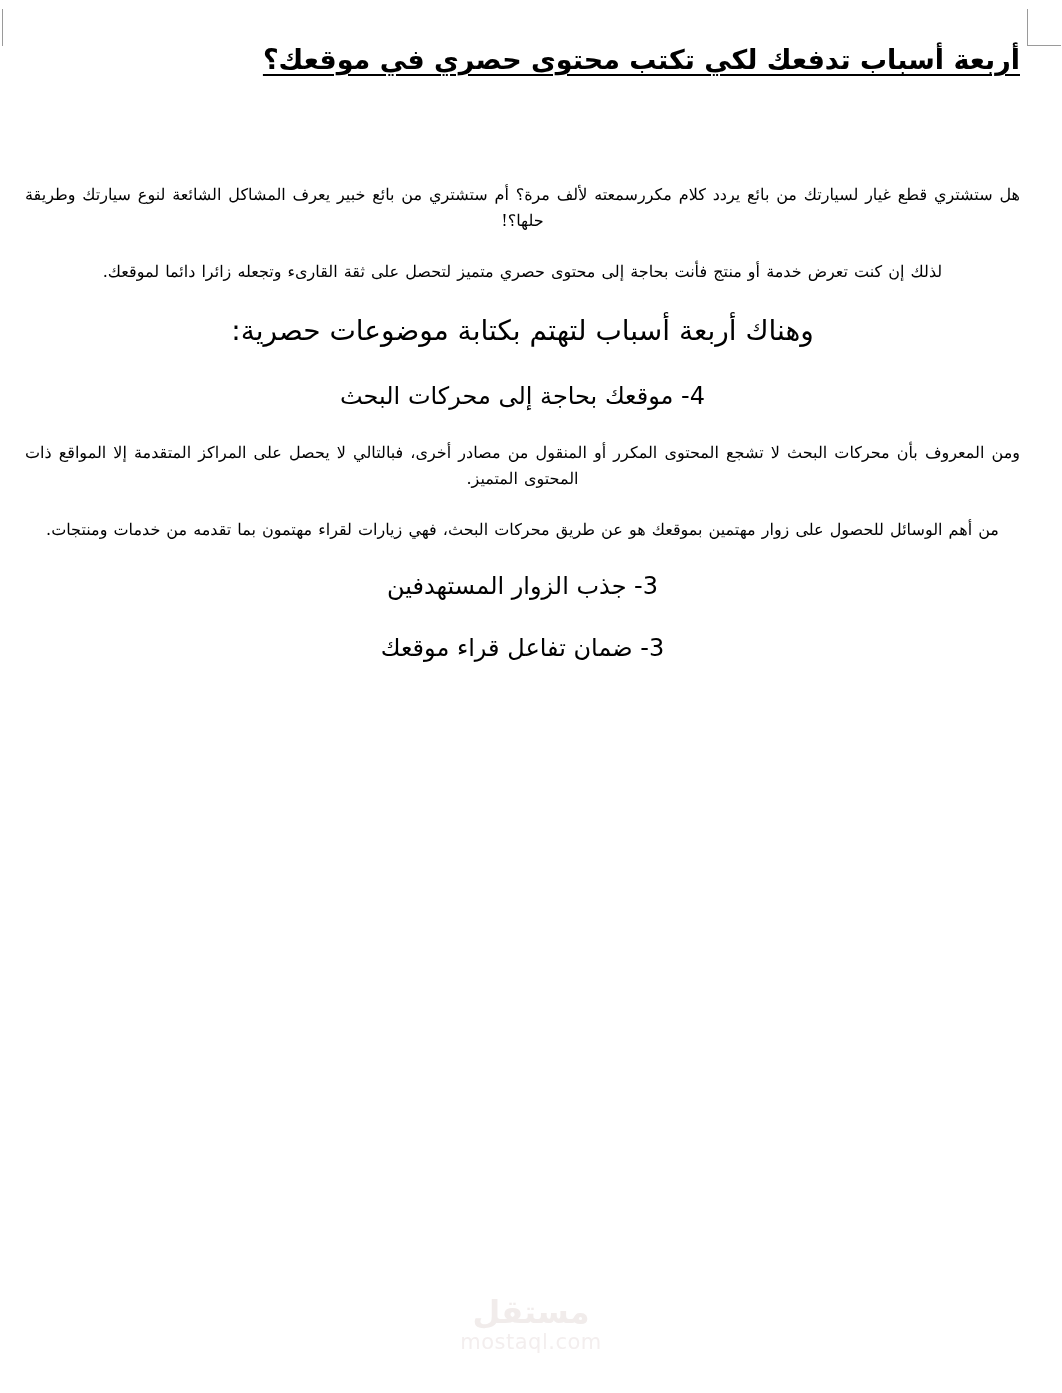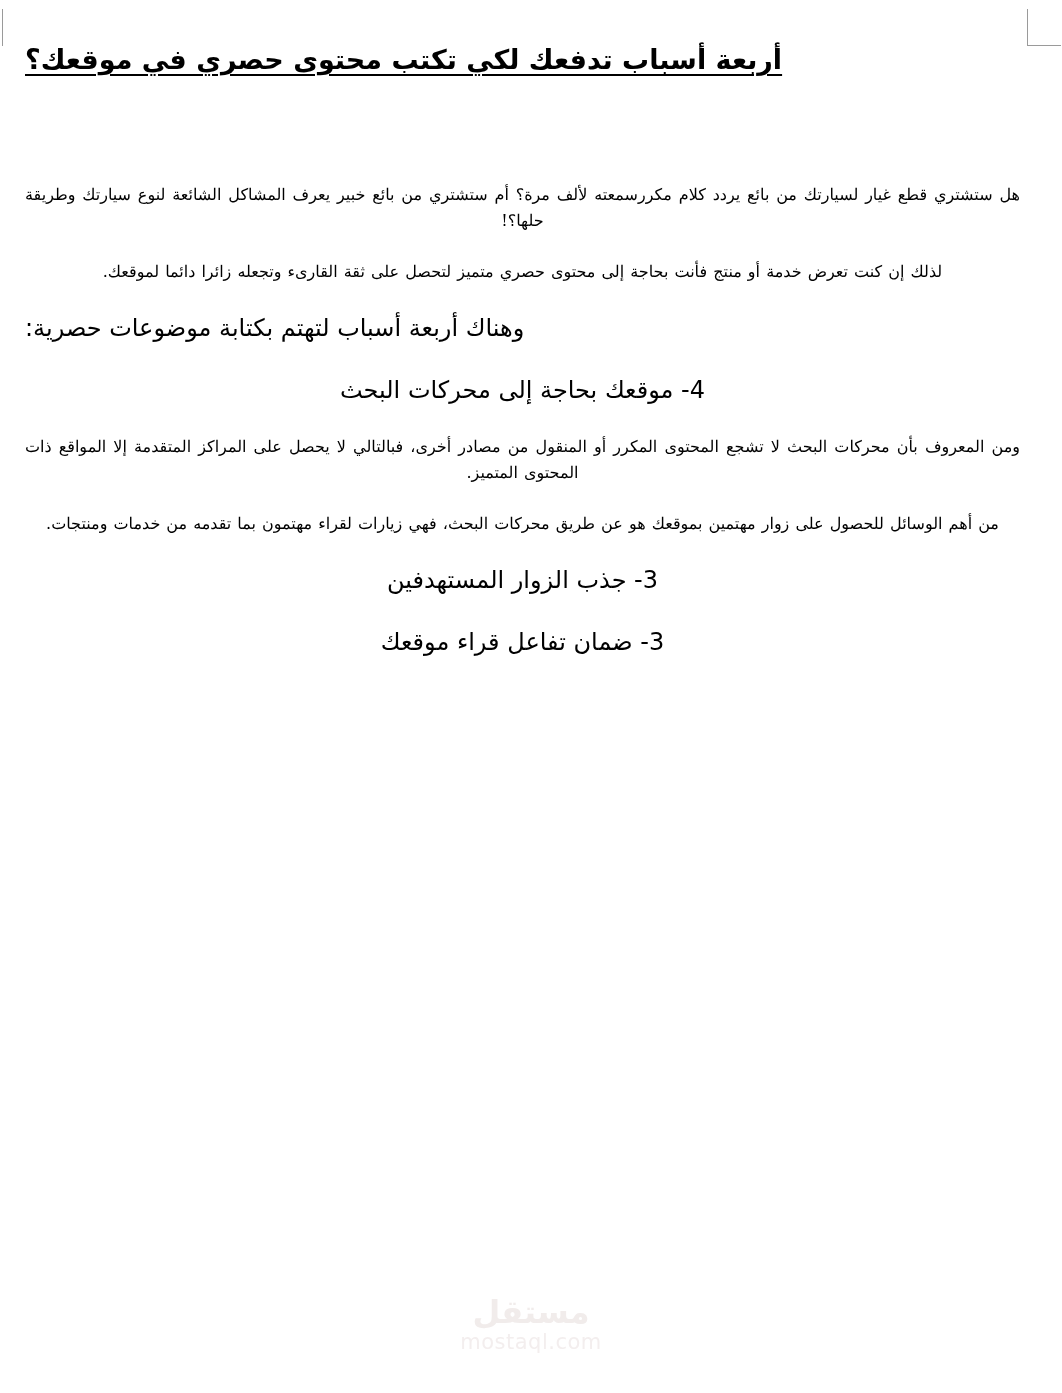--- a/index.html
+++ b/index.html
@@ -54,21 +54,21 @@
   #doc {
     position: absolute;
     top: 0;
     left: 0;
     width: 1062px;
     padding: 42px 42px 0 25px;
     box-sizing: border-box;
   }
 
   .doc-title {
-    text-align: left;
+    text-align: right;
     font-family: "DejaVu Sans", sans-serif;
     font-weight: bold;
     font-size: 27px;
     line-height: 1.35;
     letter-spacing: 0px;
     margin: 0 0 0 0;
     padding: 0;
     direction: rtl;
   }
   .doc-title .u {
@@ -99,23 +99,23 @@
     line-height: 1.5;
     text-align: center;
     direction: rtl;
     margin: 0 0 26px 0;
     padding: 0;
     font-weight: normal;
   }
 
   p.lead {
     font-family: "DejaVu Sans", "Liberation Sans", sans-serif;
-    font-size: 24px;
+    font-size: 28px;
     line-height: 1.5;
-    text-align: left;
+    text-align: center;
     direction: rtl;
     margin: 8px 0 26px 0;
   }
 
   
   #watermark {
     position: absolute;
     left: 0;
     right: 0;
     top: 1296px;

